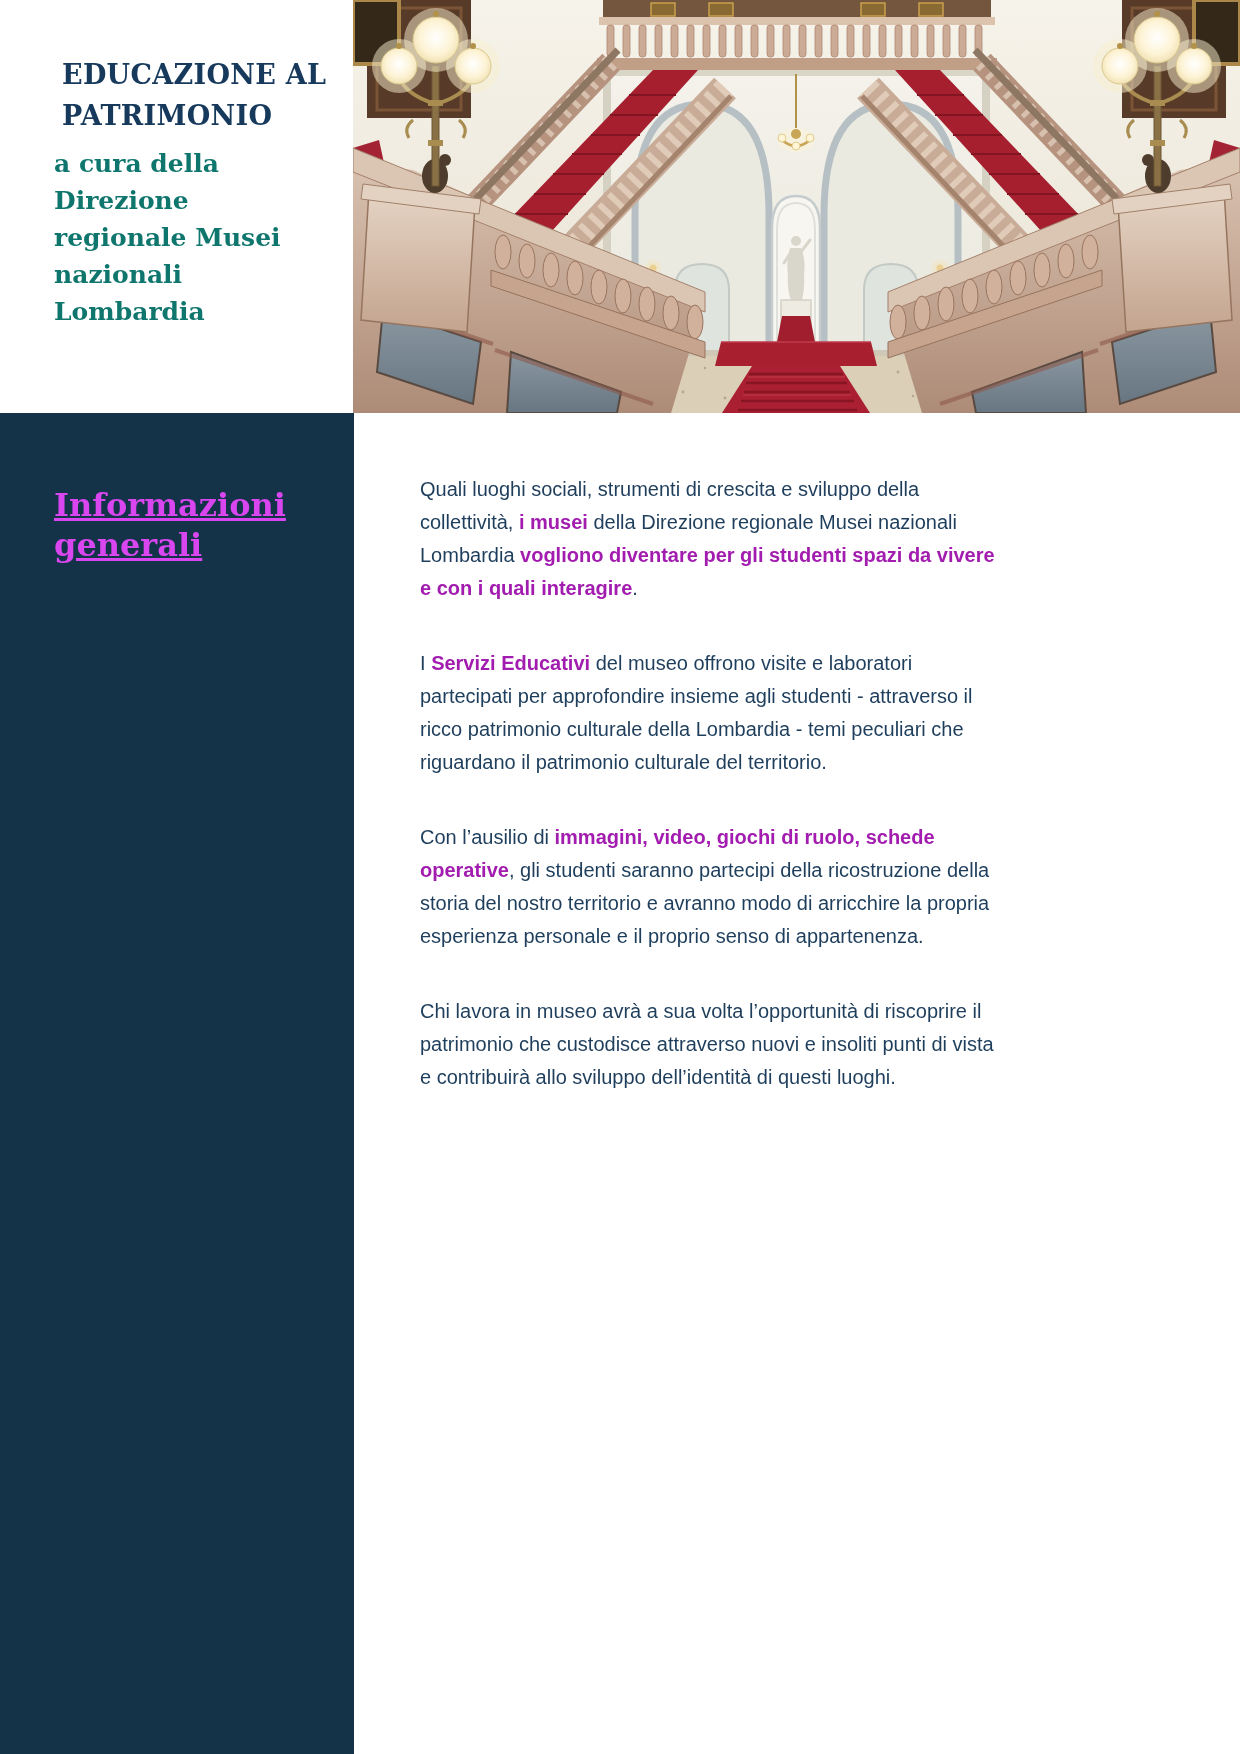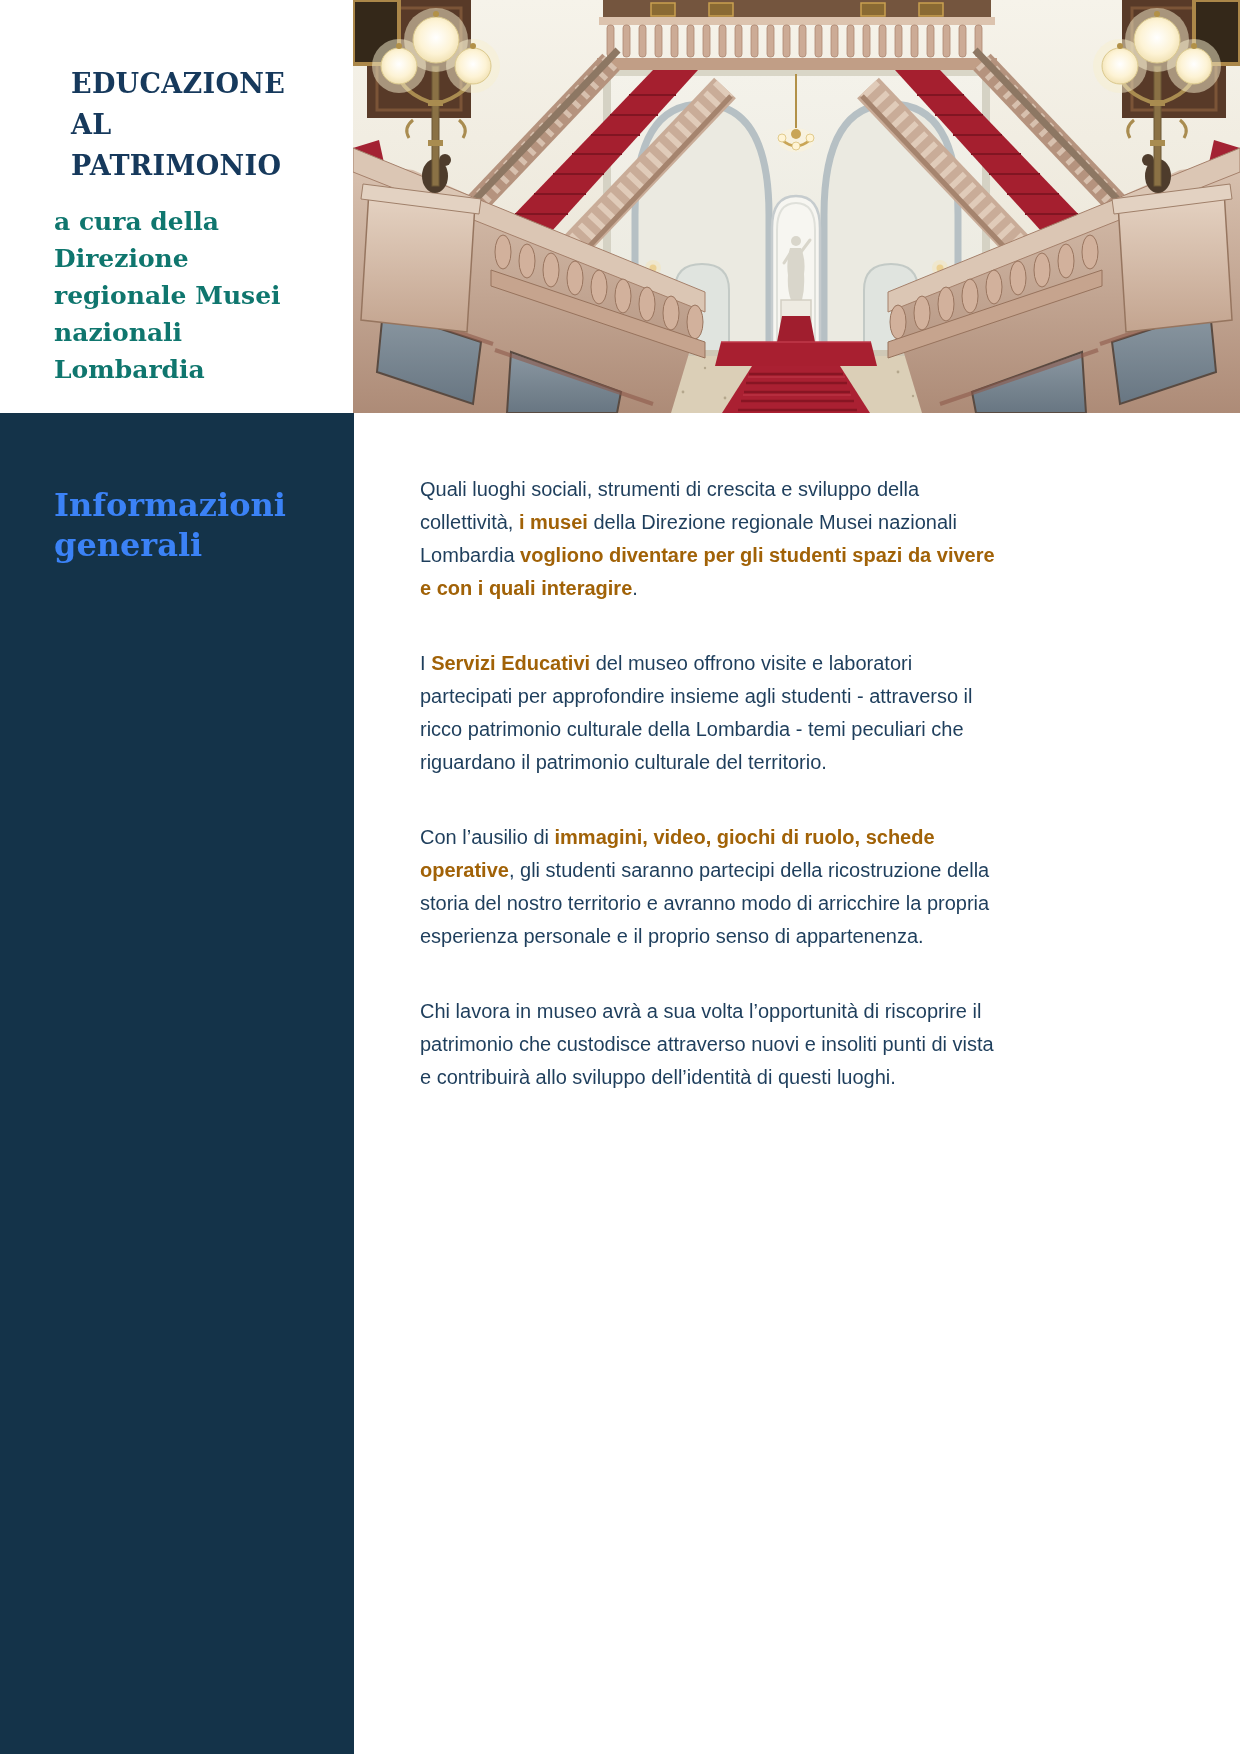--- a/index.html
+++ b/index.html
@@ -6,45 +6,45 @@
   .page {
     position:relative; width:1240px; height:1754px; background:#ffffff;
     font-family:"Liberation Sans", sans-serif; overflow:hidden;
   }
   .header-row { display:flex; height:413px; }
   .title-cell {
     width:353px; box-sizing:border-box; background:#ffffff;
     padding:46px 16px 0 54px;
   }
   .doc-title {
-    margin:17px; font-family:"DejaVu Serif", serif; font-weight:bold;
+    margin:8px; font-family:"DejaVu Serif", serif; font-weight:bold;
     font-size:27px; line-height:41px; letter-spacing:0.3px;
     color:#16395C; white-space:pre-line;
   }
   .doc-subtitle {
     margin:9px 0 0; font-family:"DejaVu Serif", serif; font-weight:bold;
     font-size:25px; line-height:37px; color:#0f766e; white-space:pre-line;
   }
   .photo-wrap { width:887px; height:413px; overflow:hidden; background:#e9e3d4; }
   .photo-wrap svg { display:block; }
   .body-row { display:flex; height:1341px; }
   .sidebar {
     width:354px; box-sizing:border-box; background:#143349;
     padding:72px 18px 0 54px;
   }
   .sidebar-heading {
     margin:0; font-family:"DejaVu Serif", serif; font-weight:bold;
-    font-size:32px; line-height:40px; color:#3b82f6; white-space:pre-line;
+    font-size:32px; line-height:40px; color:#d946ef; white-space:pre-line;text-decoration:underline;
   }
   .content { flex:1; box-sizing:border-box; background:#ffffff; padding:60px 0 0 66px;border-radius:7px; }
   .content p {
     width:700px; margin:0 0 42px; font-size:20px; line-height:33px;
     color:#1E3E5C; white-space:pre-line;
   }
-  .content .hl { color:#a16207; font-weight:bold; }
+  .content .hl { color:#a21caf; font-weight:bold; }
 </style>
 </head>
 <body>
 
 <div class="page">
 
   <div class="header-row">
     <div class="title-cell">
       <h1 class="doc-title">EDUCAZIONE AL
 PATRIMONIO</h1>

